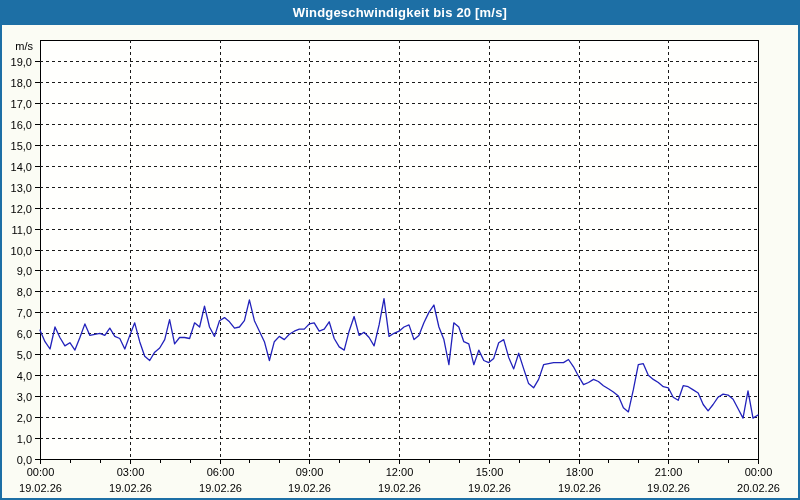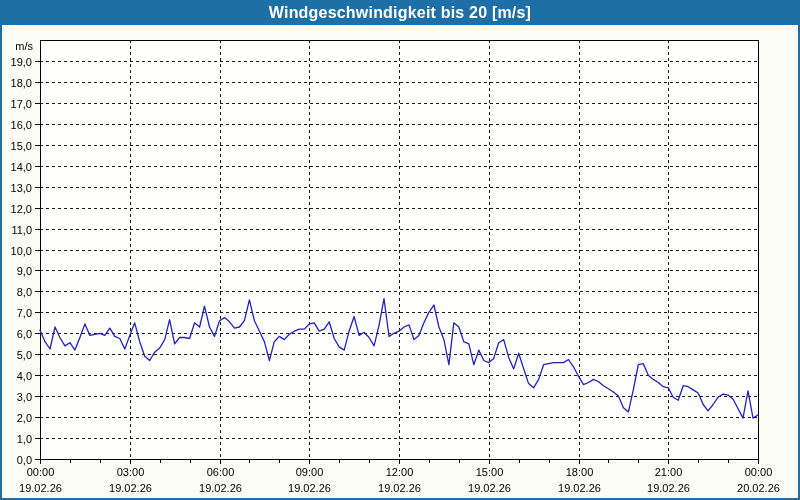--- a/index.html
+++ b/index.html
@@ -1,20 +1,20 @@
 <!DOCTYPE html>
 <html><head>
 <meta charset="utf-8">
 <style>
   html,body{margin:0;padding:0;}
   body{width:800px;height:500px;font-family:"Liberation Sans",sans-serif;}
   .window{position:relative;width:800px;height:500px;background:#1d6fa5;overflow:hidden;}
   .titlebar{position:absolute;left:0;top:0;width:800px;height:25px;background:#1d6fa5;
             display:flex;align-items:center;justify-content:center;}
-  .titlebar span{color:#ffffff;font-size:16px;font-weight:bold;letter-spacing:.2px;}
+  .titlebar span{color:#ffffff;font-size:13px;font-weight:bold;letter-spacing:.2px;}
   .content{position:absolute;left:2px;top:25px;width:796px;height:473px;background:#fbfcf4;}
   .chart-svg{position:absolute;left:0;top:0;width:800px;height:500px;}
   svg text{font-family:"Liberation Sans",sans-serif;fill:#000;}
 </style>
 </head>
 <body>
 
 <div class="window">
   <div class="titlebar">
     <span>Windgeschwindigkeit bis 20 [m/s]</span>

